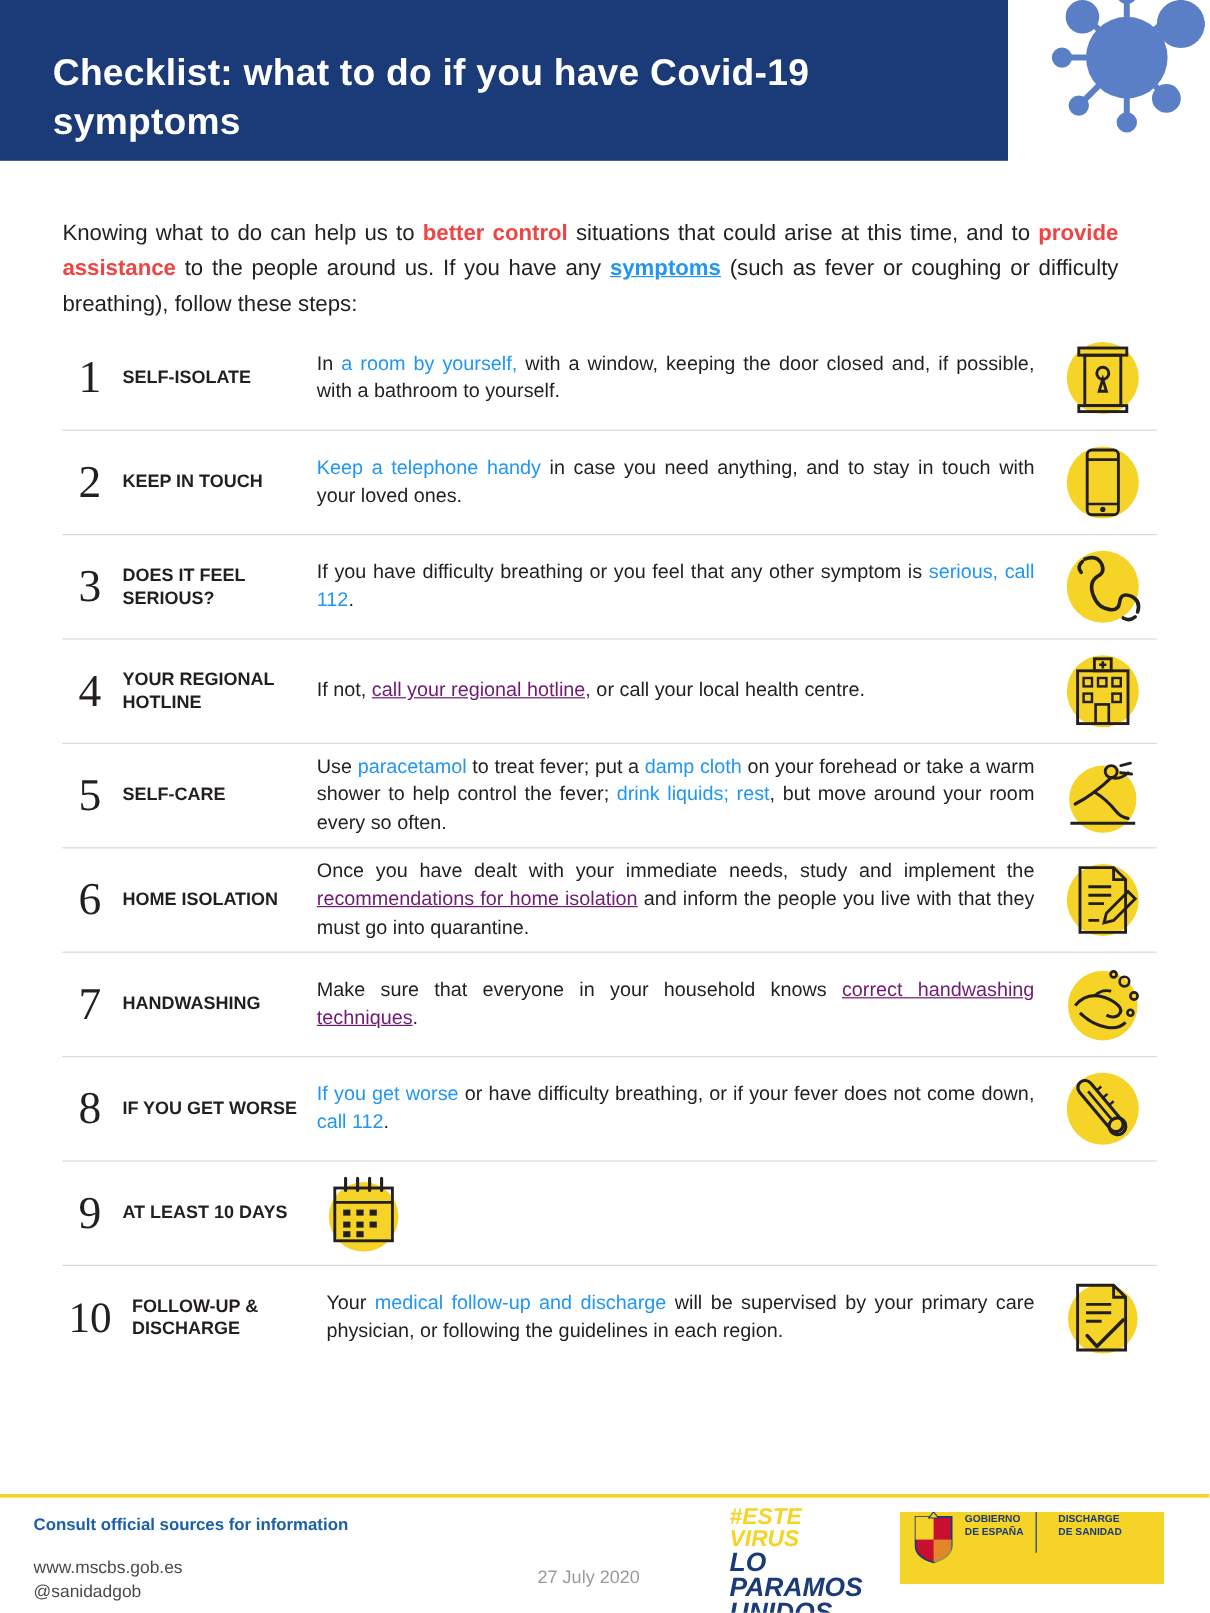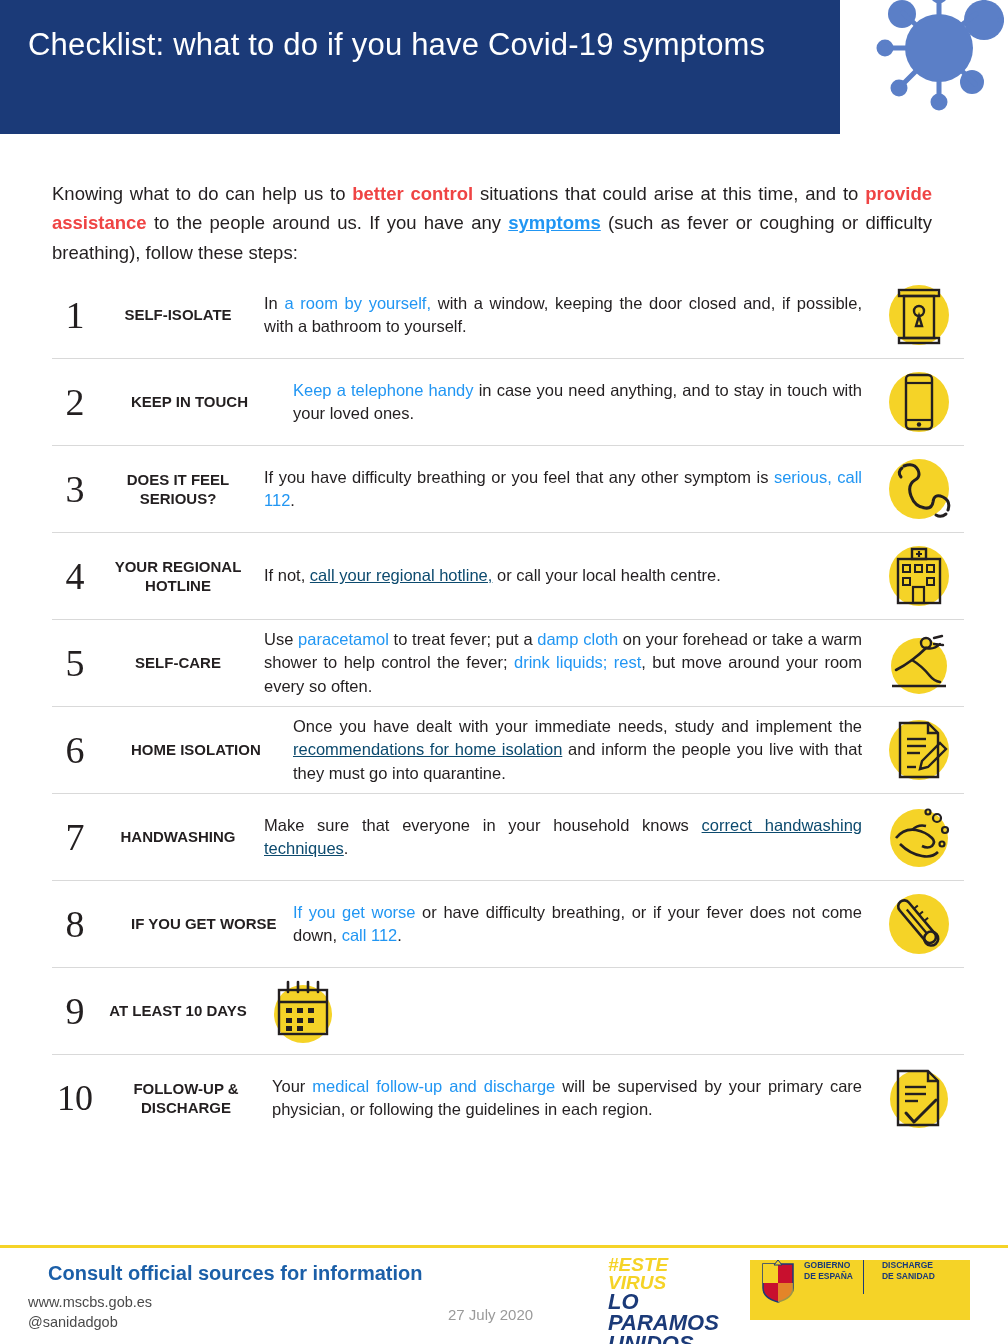--- a/index.html
+++ b/index.html
@@ -10,24 +10,24 @@
     color:#231f20;
     position:relative;
     overflow:hidden;
   }
   
   .header{
     position:absolute;left:0;top:0;width:840px;height:134px;
     background:#1b3a78;
   }
   .header h1{
-    margin:0;padding:24px 24px 0 28px;
+    margin:16px;padding:24px 24px 0 28px;
     color:#ffffff;
     font-size:31px;line-height:1.33;
-    font-weight:400;
+    font-weight:700;
     letter-spacing:.2px;
   }
   .virus-art{position:absolute;right:4px;top:-14px;width:170px;height:150px;}
   
   .intro{
     position:absolute;left:52px;top:160px;width:880px;
     font-size:18.5px;line-height:1.62;
     text-align:justify;
     color:#231f20;
   }
@@ -50,48 +50,47 @@
     font-size:38px;line-height:1;
     font-weight:300;
     color:#231f20;
     text-align:center;
     font-family:"Liberation Serif", serif;
   }
   .num.wide{font-size:36px;width:62px;flex:0 0 62px;margin-left:-8px;}
   .title{
     width:152px;flex:0 0 152px;
     font-size:15px;font-weight:bold;line-height:1.3;
-    text-align:center;
     color:#231f20;
     padding:0 4px;
   }
-  .title.left{text-align:left;margin-left:29px;}
+  .title.left{text-align:left;}
   .body{
     flex:1 1 auto;
     font-size:16.5px;line-height:1.42;
     text-align:justify;
     padding:0 12px 0 6px;
     color:#231f20;
   }
   .body .blue{color:#2196f3;}
-  .body .dark-u{color:#0c4a6e;text-decoration:underline;}
+  .body .dark-u{color:#701a75;text-decoration:underline;}
   .icon{
     width:90px;flex:0 0 90px;
     display:flex;align-items:center;justify-content:center;
   }
   .icon svg{display:block;}
   
   .footer{
     position:absolute;left:0;bottom:0;width:1008px;height:96px;
     border-top:3px solid #f5d327;
     background:#ffffff;
   }
   .f-left{position:absolute;left:28px;top:14px;}
-  .f-left .t1{color:#1b5fa8;font-weight:bold;font-size:20px;margin-left:20px;}
-  .f-left .t2{color:#4a4a4a;font-size:14.5px;line-height:1.35;margin-top:8px;}
+  .f-left .t1{color:#1b5fa8;font-weight:bold;font-size:14px;}
+  .f-left .t2{color:#4a4a4a;font-size:14.5px;line-height:1.35;margin-top:20px;}
   .f-date{
     position:absolute;left:448px;top:58px;
     color:#9a9a9a;font-size:15px;
   }
   .f-slogan{
     position:absolute;left:608px;top:8px;
     font-weight:bold;font-style:italic;line-height:.95;
   }
   .f-slogan .y{color:#f5d327;font-size:19px;}
   .f-slogan .b{color:#1b3a78;font-size:22px;}

